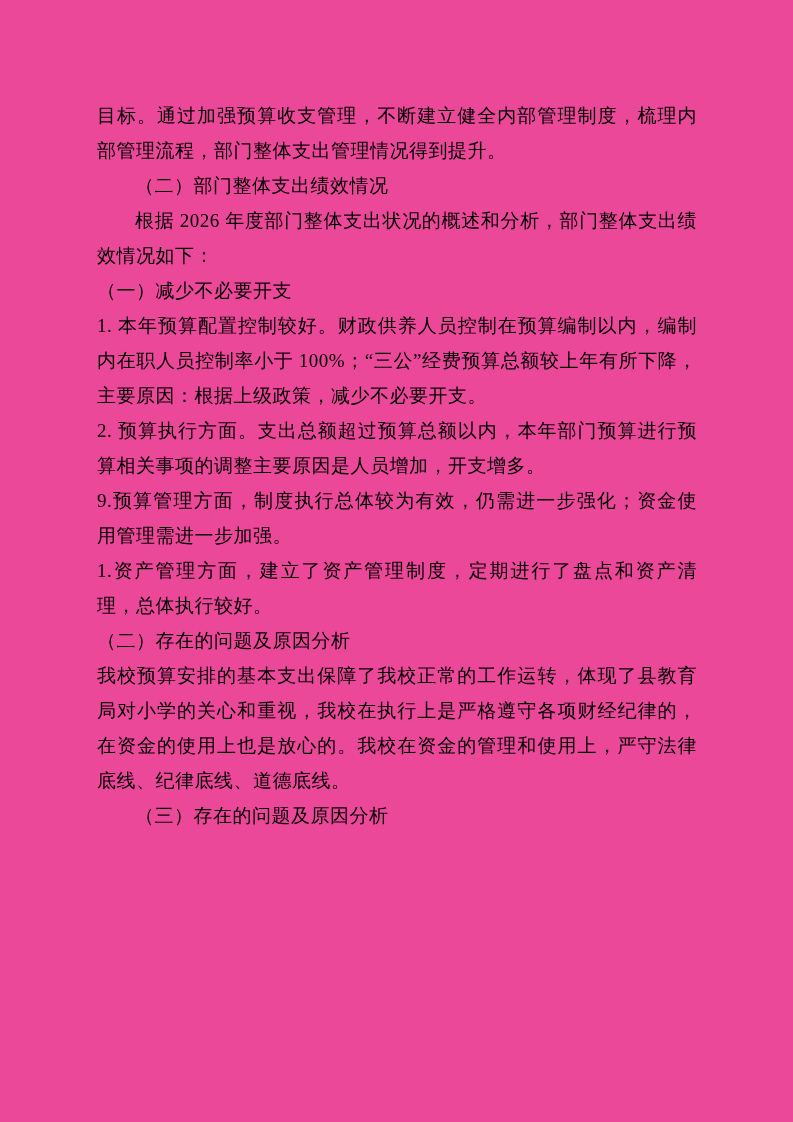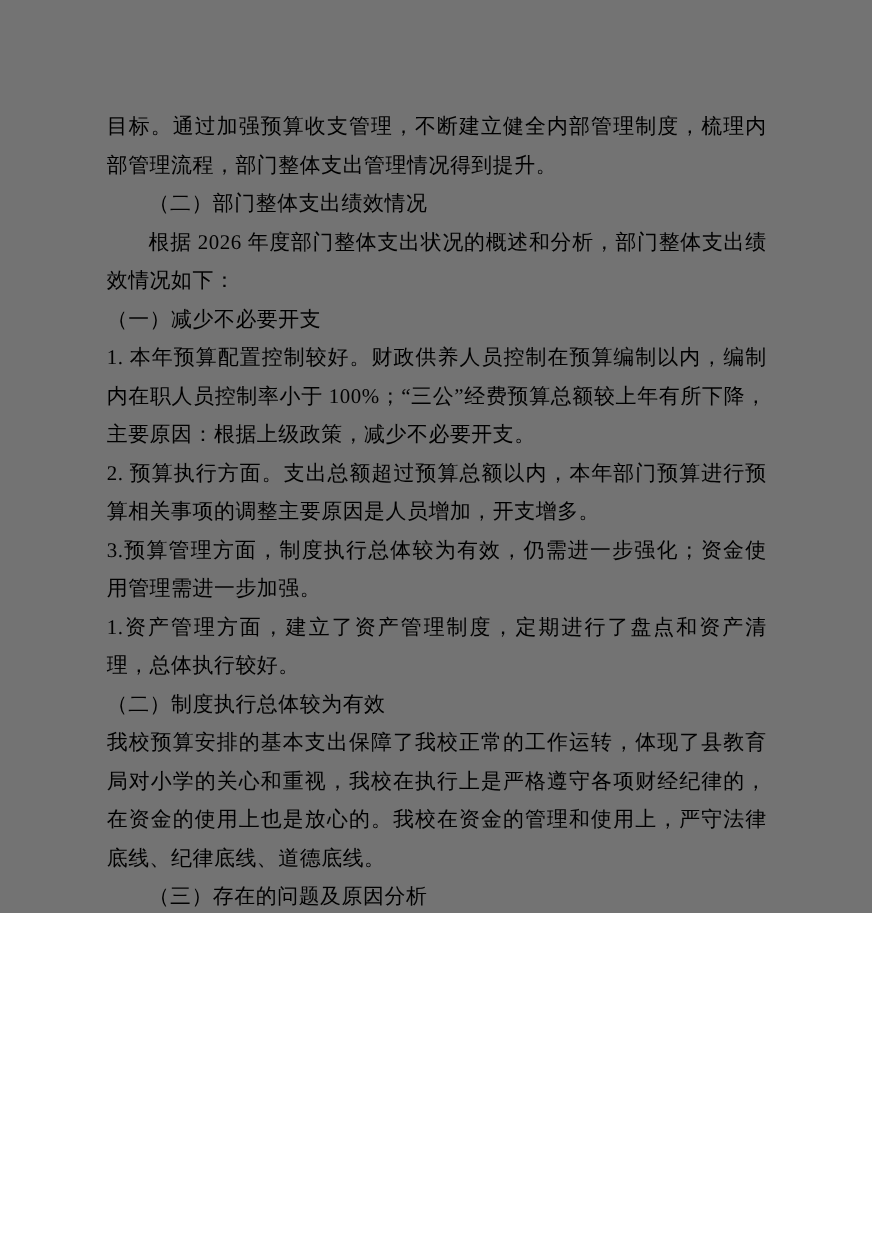--- a/index.html
+++ b/index.html
@@ -10,23 +10,23 @@
   body {
     width: 793px;
     height: 1122px;
     overflow: hidden;
     font-family: "Liberation Serif", "DejaVu Serif", serif;
     color: #000000;
   }
   .page {
     box-sizing: border-box;
     width: 793px;
-    height: 830px;
+    height: 1122px;
     padding: 98px 96px 0 97px;
-    background: #737373;
+    background: #ec4899;
   }
   .para {
     margin: 0;
     font-size: 19px;
     line-height: 35px;
     text-align: justify;
     letter-spacing: 0.5px;
     word-break: break-all;
   }
   .indent {
@@ -39,18 +39,18 @@
 </head>
 <body>
 
 <div class="page">
   <p class="para">目标。通过加强预算收支管理，不断建立健全内部管理制度，梳理内部管理流程，部门整体支出管理情况得到提升。</p>
   <p class="para indent bold">（二）部门整体支出绩效情况</p>
   <p class="para indent">根据 2026 年度部门整体支出状况的概述和分析，部门整体支出绩效情况如下：</p>
   <p class="para">（一）减少不必要开支</p>
   <p class="para">1. 本年预算配置控制较好。财政供养人员控制在预算编制以内，编制内在职人员控制率小于 100%；“三公”经费预算总额较上年有所下降，主要原因：根据上级政策，减少不必要开支。</p>
   <p class="para">2. 预算执行方面。支出总额超过预算总额以内，本年部门预算进行预算相关事项的调整主要原因是人员增加，开支增多。</p>
-  <p class="para">3.预算管理方面，制度执行总体较为有效，仍需进一步强化；资金使用管理需进一步加强。</p>
+  <p class="para">9.预算管理方面，制度执行总体较为有效，仍需进一步强化；资金使用管理需进一步加强。</p>
   <p class="para">1.资产管理方面，建立了资产管理制度，定期进行了盘点和资产清理，总体执行较好。</p>
-  <p class="para">（二）制度执行总体较为有效</p>
+  <p class="para">（二）存在的问题及原因分析</p>
   <p class="para">我校预算安排的基本支出保障了我校正常的工作运转，体现了县教育局对小学的关心和重视，我校在执行上是严格遵守各项财经纪律的，在资金的使用上也是放心的。我校在资金的管理和使用上，严守法律底线、纪律底线、道德底线。</p>
   <p class="para indent bold">（三）存在的问题及原因分析</p>
 </div>
 
 </body></html>

